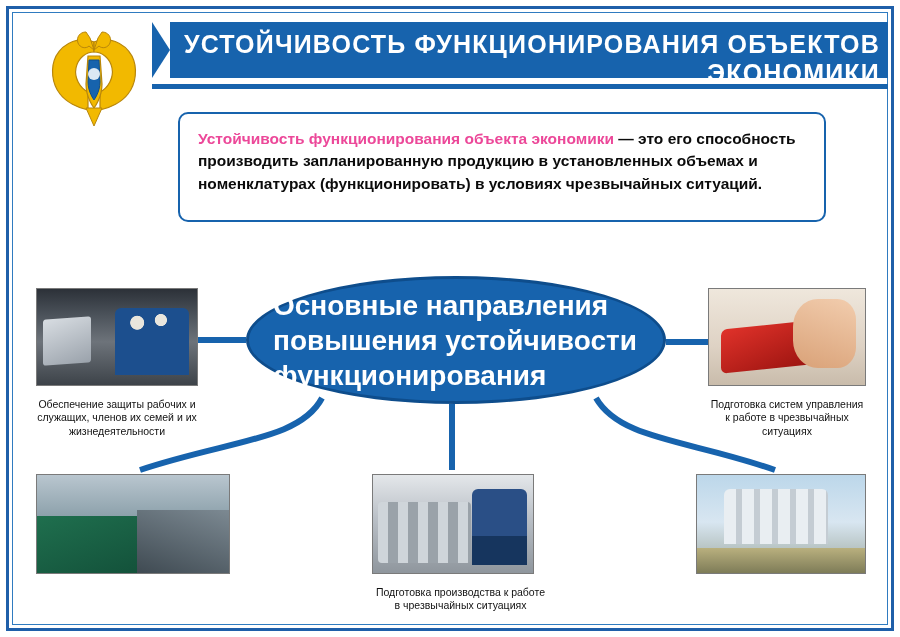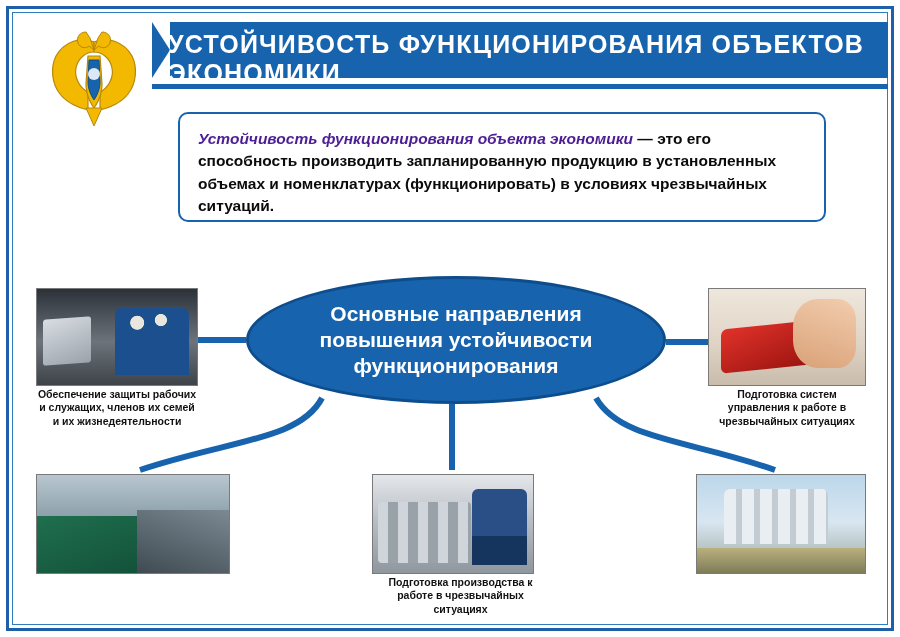--- a/index.html
+++ b/index.html
@@ -45,21 +45,21 @@
     left: 152px; top: 22px;
     width: 0; height: 0;
     border-top: 28px solid #ffffff;
     border-bottom: 28px solid #ffffff;
     border-left: 18px solid transparent;
   }
   .header-title {
     position: absolute;
     left: 168px; top: 30px;
     width: 712px;
-    text-align: left;
+    text-align: right;
     color: #ffffff;
     font-size: 25px;
     font-weight: bold;
     letter-spacing: 1.2px;
     font-family: "Liberation Sans", sans-serif;
   }
   .header-stripe {
     position: absolute;
     left: 152px; top: 84px;
     width: 736px; height: 5px;
@@ -84,23 +84,22 @@
     box-sizing: border-box;
     padding: 14px 18px 10px 18px;
   }
   .def-text {
     font-size: 15.5px;
     line-height: 1.45;
     color: #0b0b0b;
     font-weight: bold;
   }
   .def-term {
-    color: #4c1d95;
-    font-weight: bold;
-    font-style: italic;
+    color: #ec4899;
+    font-weight: bold;
   }
   .def-rest {
     color: #0b0b0b;
     font-weight: bold;
   }
 
   
   .ellipse {
     position: absolute;
     left: 246px; top: 276px;
@@ -108,23 +107,22 @@
     border-radius: 50%;
     background: #1763ad;
     border: 3px solid #0e4d8c;
     box-sizing: border-box;
     display: flex;
     align-items: center;
     justify-content: center;
   }
   .ellipse-text {
     color: #ffffff;
-    font-size: 21px;
-    font-weight: bold;
-    text-align: center;
+    font-size: 28px;
+    font-weight: bold;
     line-height: 1.25;
     padding: 0 24px;
     font-family: "Liberation Sans", sans-serif;
   }
 
   
   .connectors {
     position: absolute;
     left: 0; top: 0;
     width: 900px; height: 637px;
@@ -136,23 +134,23 @@
     position: absolute;
   }
   .photo {
     border: 1px solid #7a7a7a;
     box-sizing: border-box;
     overflow: hidden;
     position: relative;
     background: #cfcfcf;
   }
   .caption {
-    margin-top: 2px;
+    margin-top: 12px;
     font-size: 10.5px;
-    font-weight: bold;
+    font-weight: normal;
     color: #111111;
     text-align: center;
     line-height: 1.28;
   }
 
   
   .ph-inner { position: absolute; inset: 0; }
 
   
   .ph-workers {

